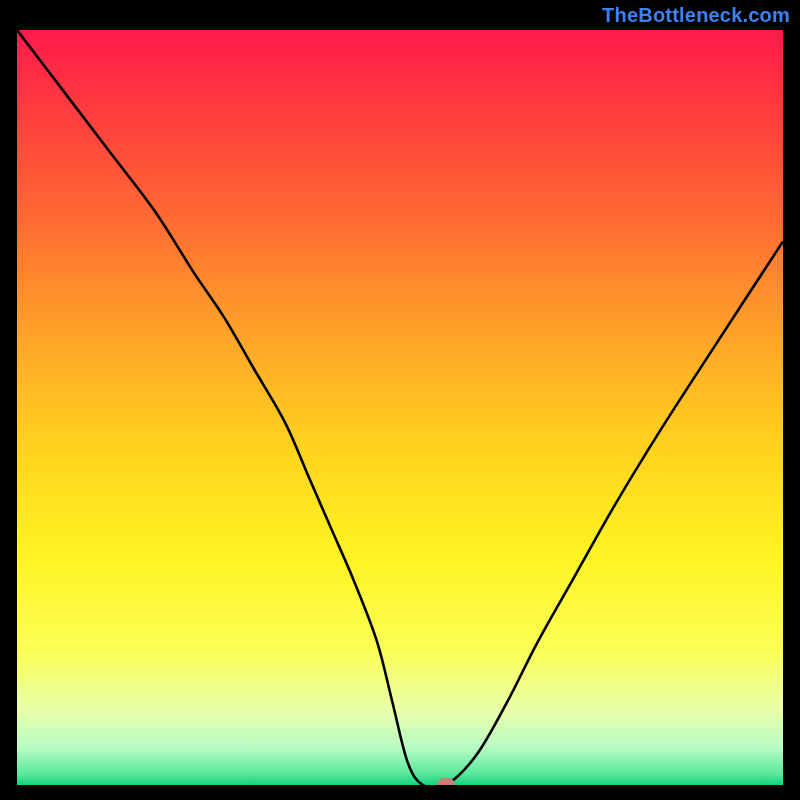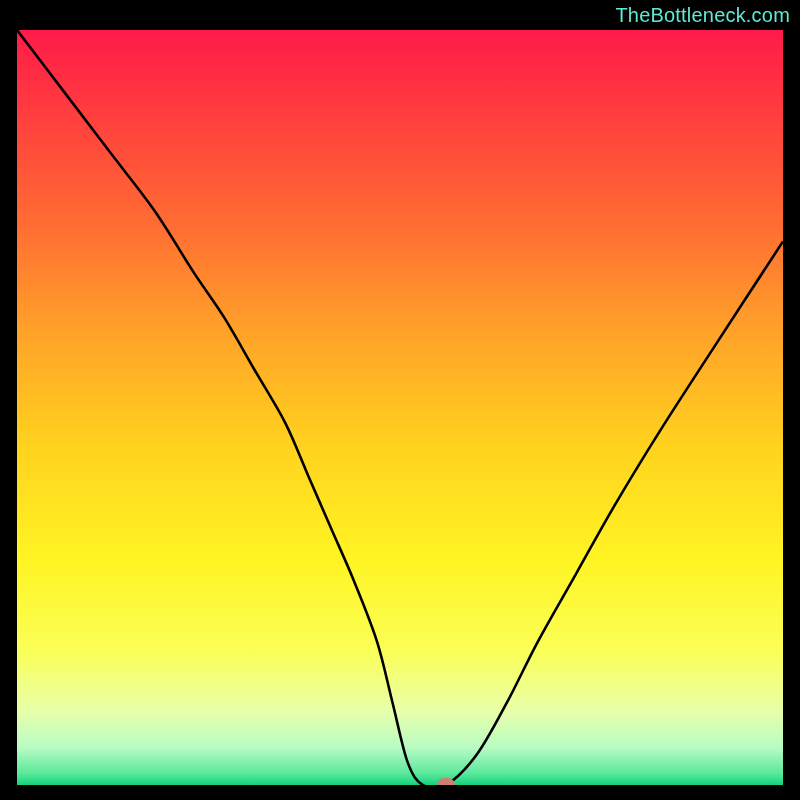--- a/index.html
+++ b/index.html
@@ -8,23 +8,23 @@
     height: 800px;
     background: #000;
     position: relative;
     font-family: Arial, sans-serif;
     overflow: hidden;
   }
   .watermark {
     position: absolute;
     top: 4px;
     right: 10px;
-    color: #5eead4;
+    color: #3b82f6;
     font-size: 20px;
-    font-weight: normal;
+    font-weight: bold;
     z-index: 10;
     letter-spacing: 0.2px;
   }
   .plot-frame {
     position: absolute;
     left: 17px;
     top: 30px;
     width: 766px;
     height: 755px;
     background: #000;

